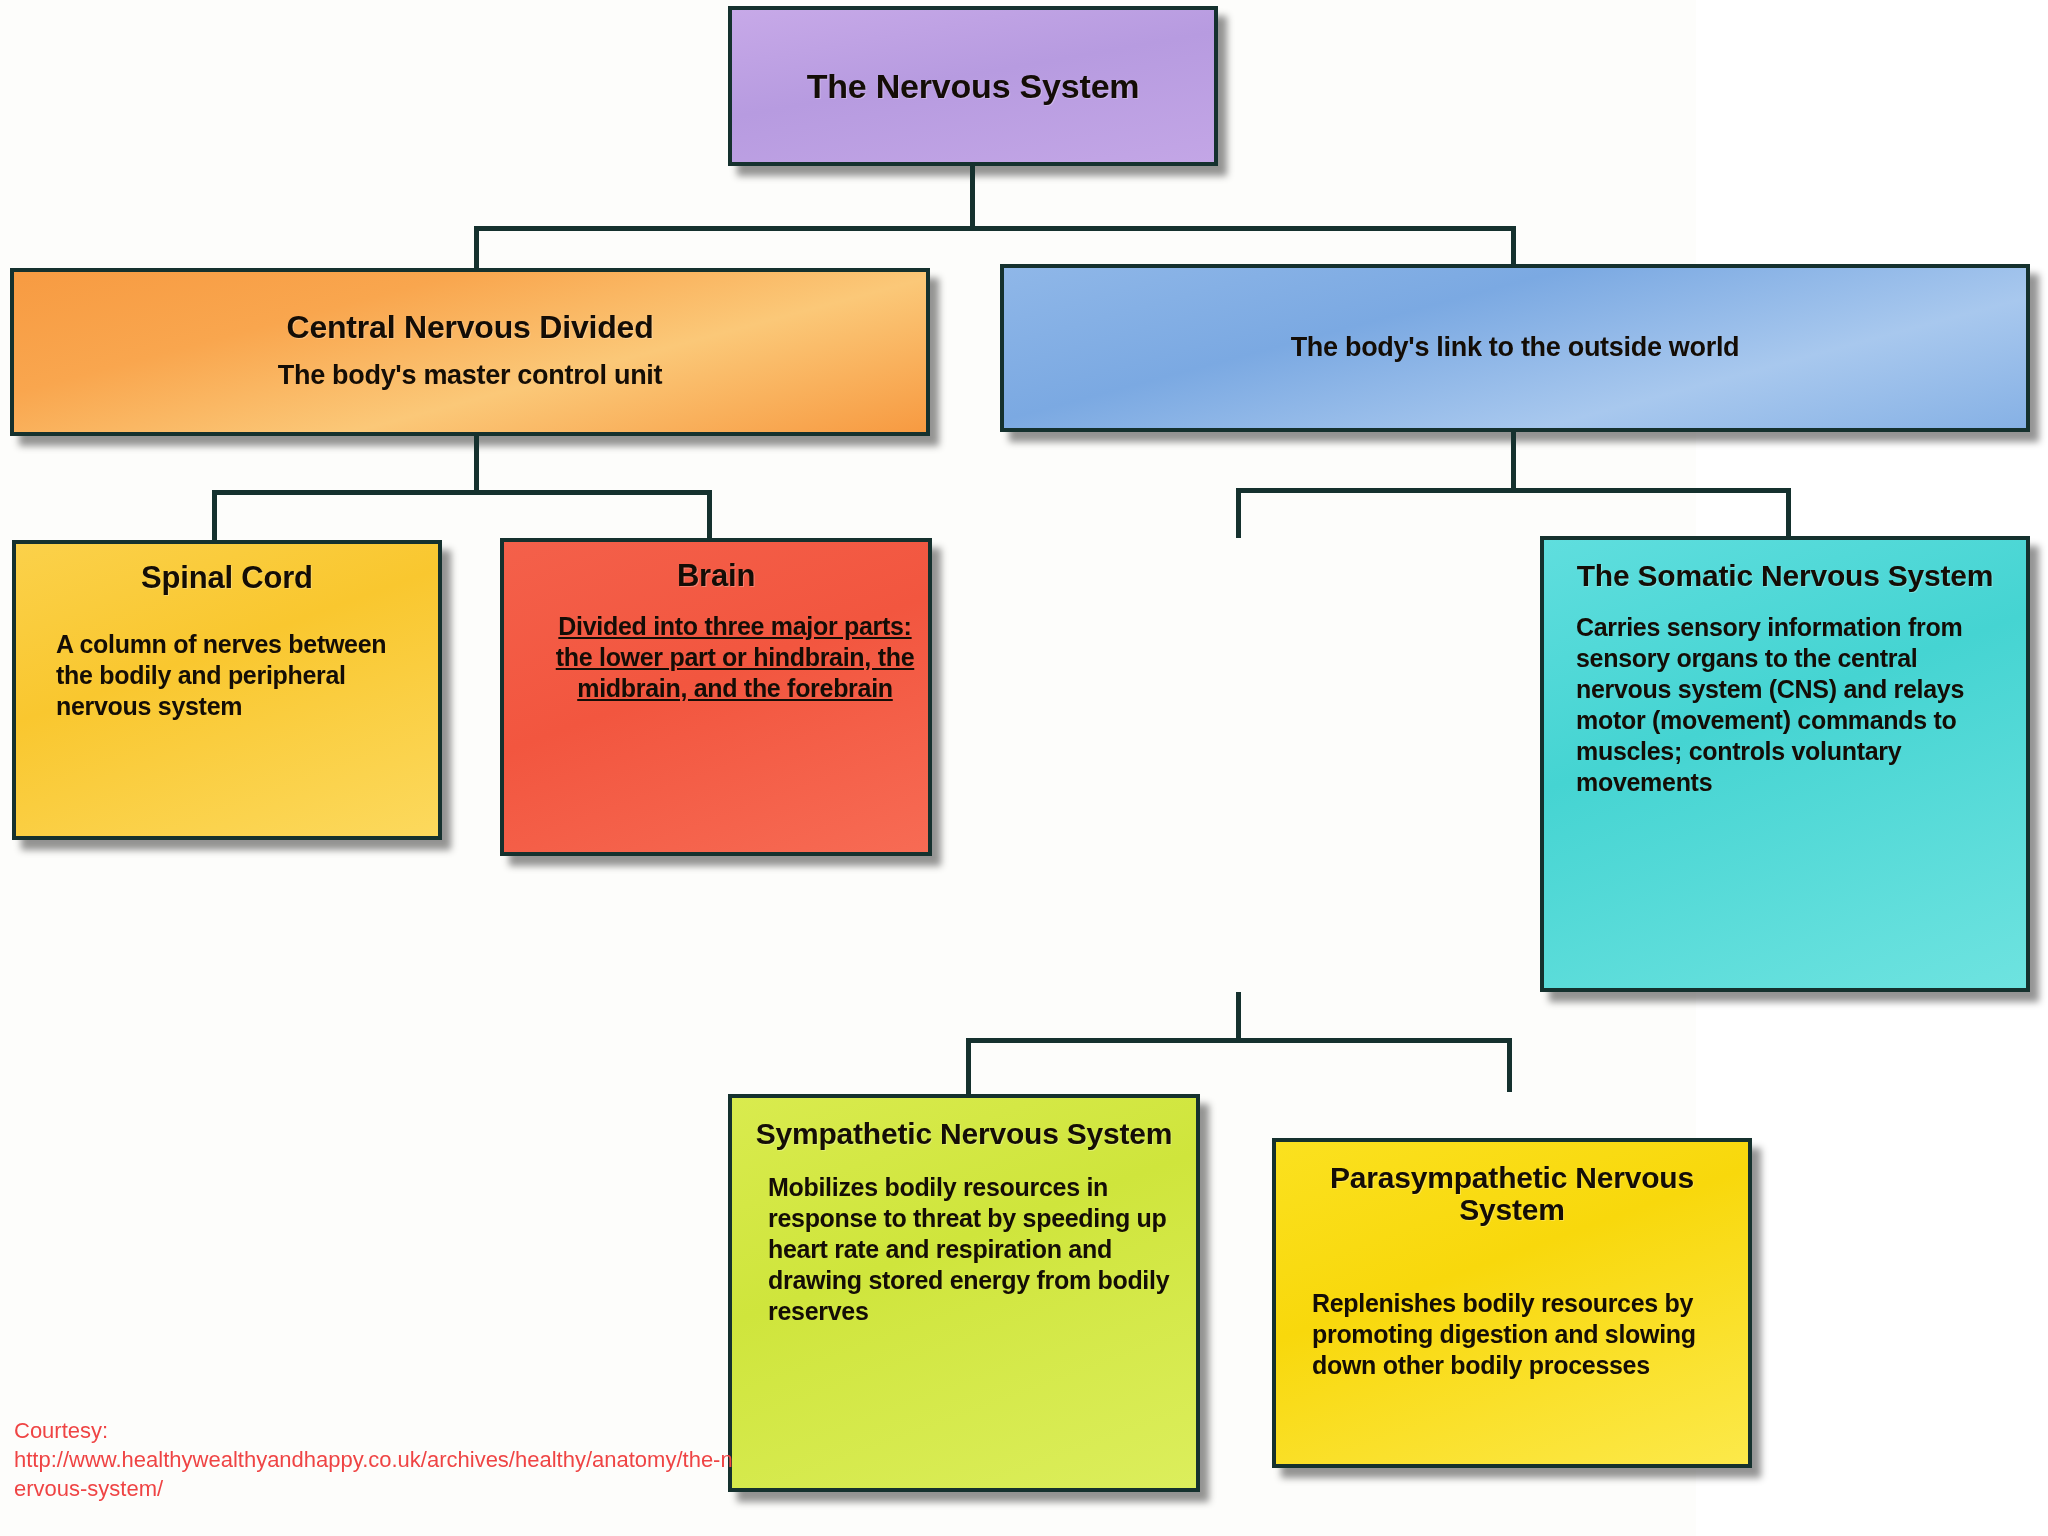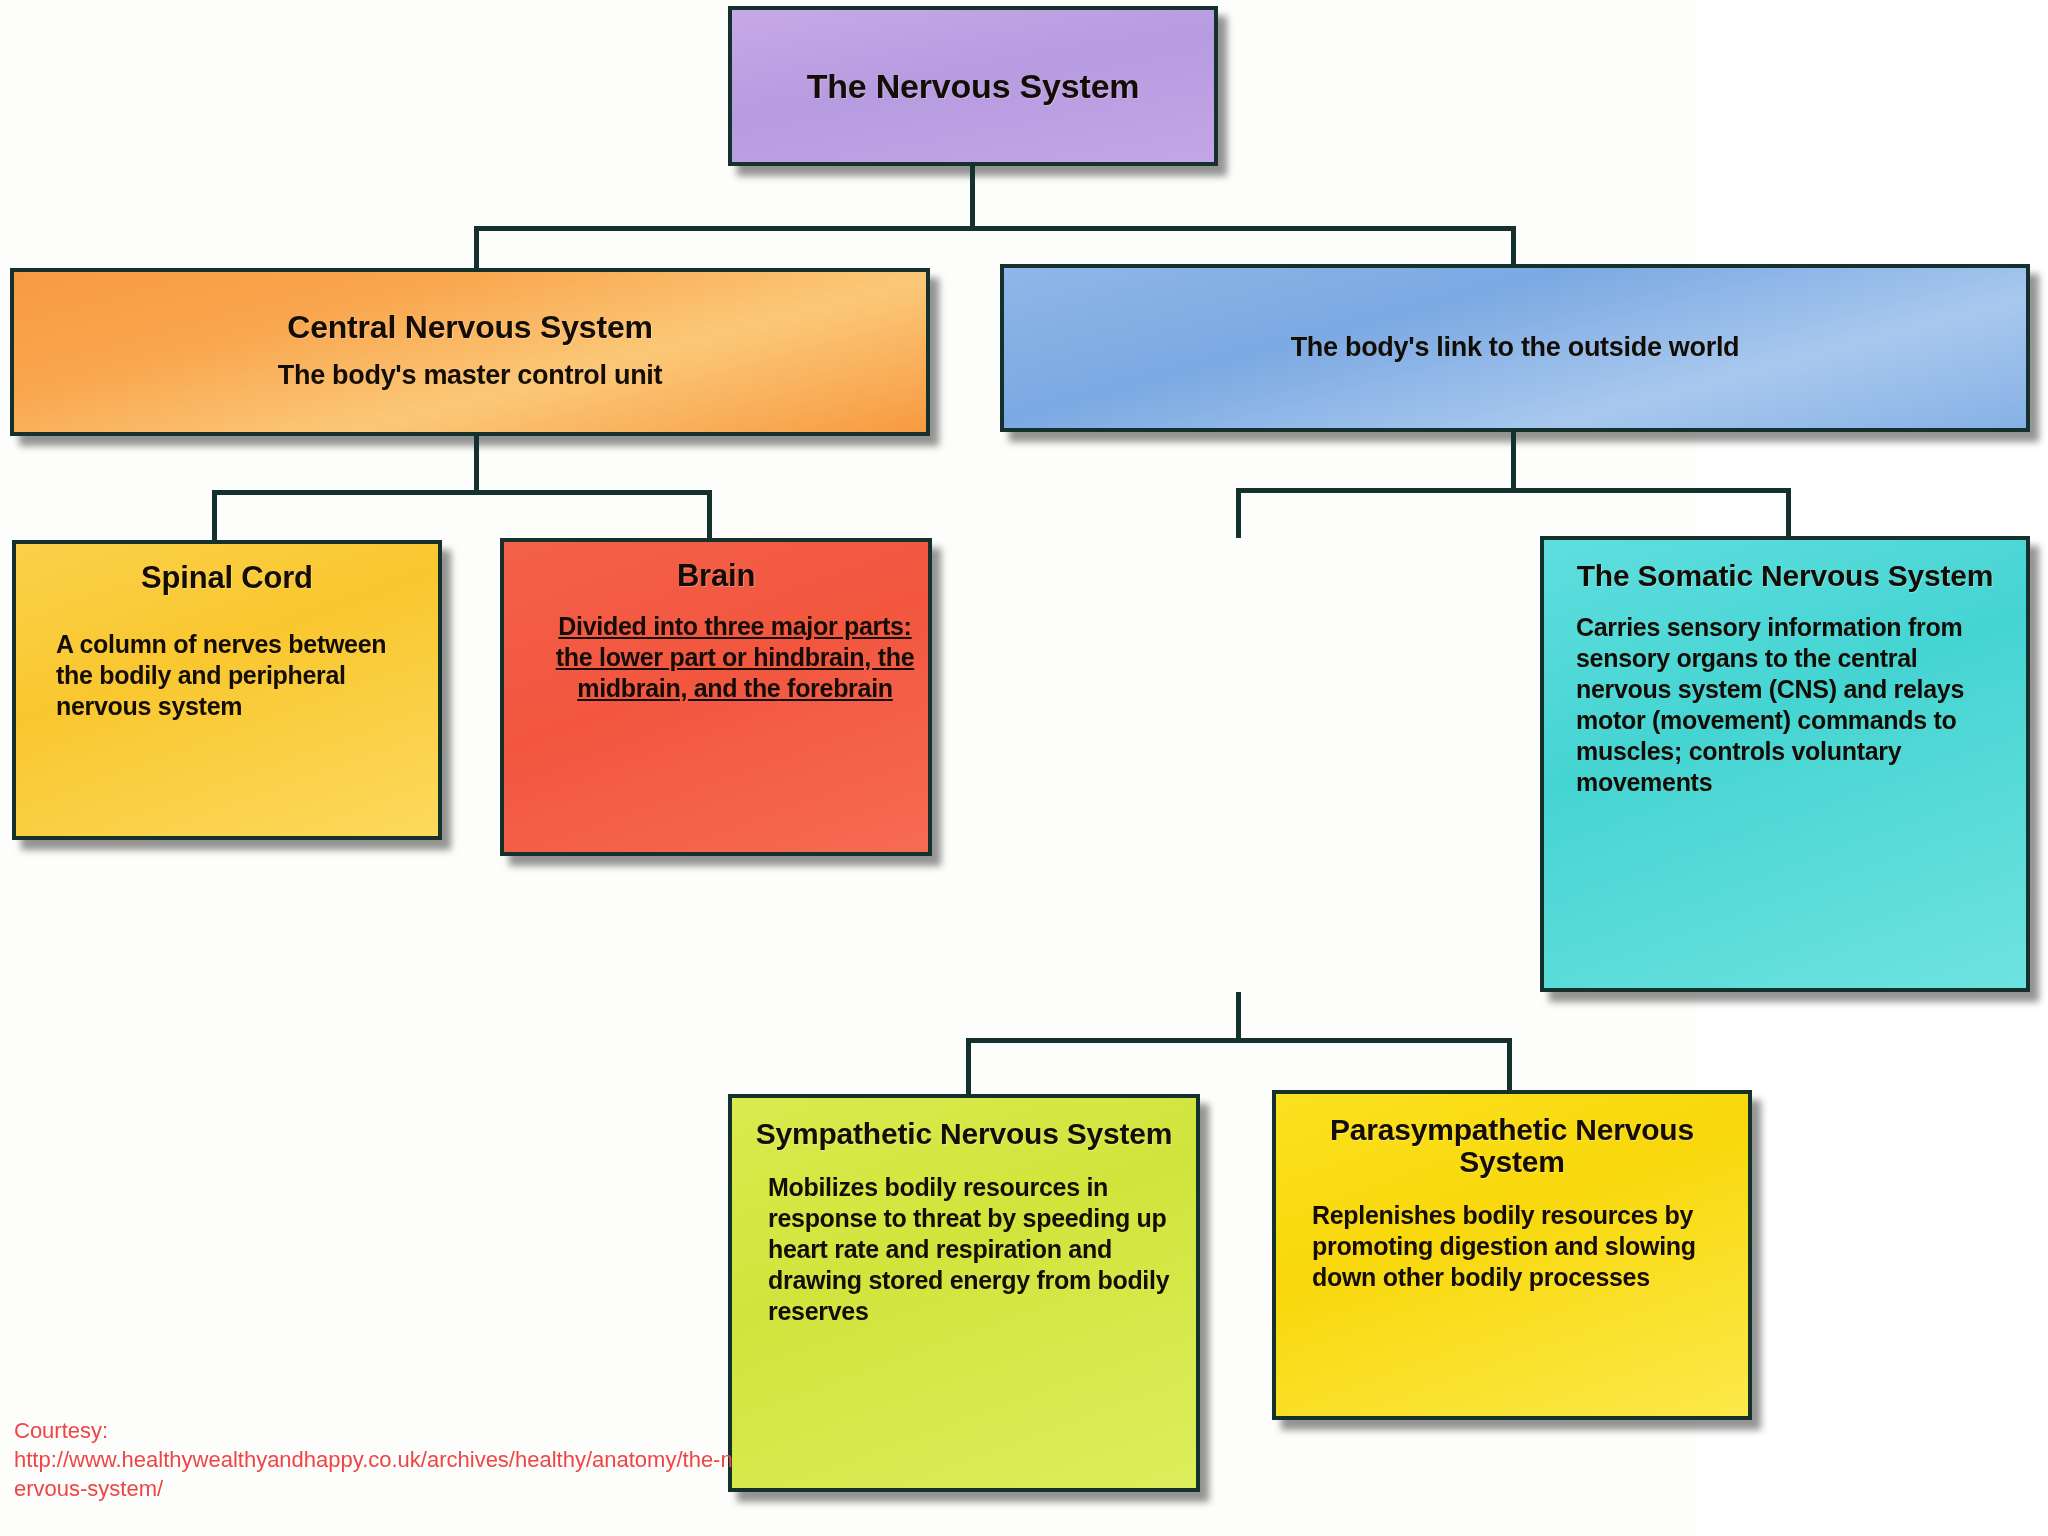--- a/index.html
+++ b/index.html
@@ -105,22 +105,23 @@
   #node-somatic .desc  { font-size: 25px; text-align: left; padding-left: 22px; }
 
   #node-sympathetic {
     left: 728px; top: 1094px; width: 472px; height: 398px;
     background: linear-gradient(160deg,#d9eb4e 0%, #cfe53c 40%, #dcee5c 100%);
   }
   #node-sympathetic .title { font-size: 30px; margin: 14px 0 22px; }
   #node-sympathetic .desc  { font-size: 25px; text-align: left; padding-left: 26px; }
 
   #node-parasympathetic {
-    left: 1272px; top: 1090px; width: 480px; height: 330px;
+    left: 1272px; top: 1138px; width: 480px; height: 330px;
     background: linear-gradient(160deg,#fbe11f 0%, #f8d80c 40%, #fce94a 100%);
+    gap: 40px;
   }
   #node-parasympathetic .title { font-size: 30px; margin: 14px 0 22px; }
   #node-parasympathetic .desc  { font-size: 25px; text-align: left; padding-left: 26px; }
 
   
   .conn {
     position: absolute;
     background: #15312e;
   }
   .conn.v { width: 5px; }
@@ -150,21 +151,21 @@
 
   <div class="conn v" style="left:970px; top:166px; height:62px;"></div>
 
   <div class="conn h" style="left:474px; top:226px; width:1042px;"></div>
 
   <div class="conn v" style="left:474px; top:226px; height:44px;"></div>
 
   <div class="conn v" style="left:1511px; top:226px; height:40px;"></div>
 
   <div class="node" id="node-cns">
-    <div class="title">Central Nervous System</div>
+    <div class="title">Central Nervous Divided</div>
     <div class="desc">The body's master control unit</div>
   </div>
 
   <div class="node" id="node-pns">
     <div class="desc">The body's link to the outside world</div>
   </div>
 
   <div class="conn v" style="left:474px; top:436px; height:54px;"></div>
   <div class="conn h" style="left:212px; top:490px; width:500px;"></div>
   <div class="conn v" style="left:212px; top:490px; height:52px;"></div>

